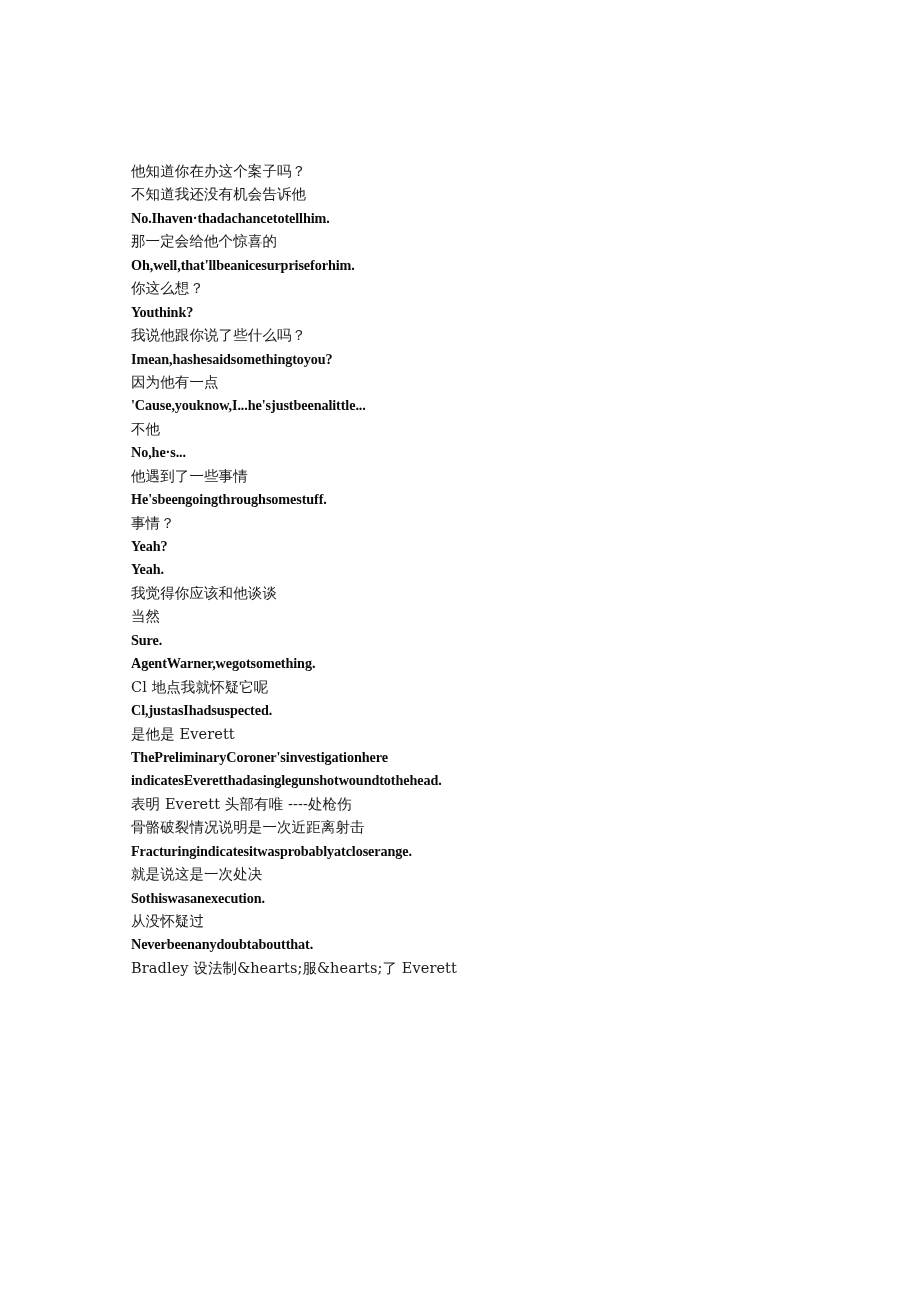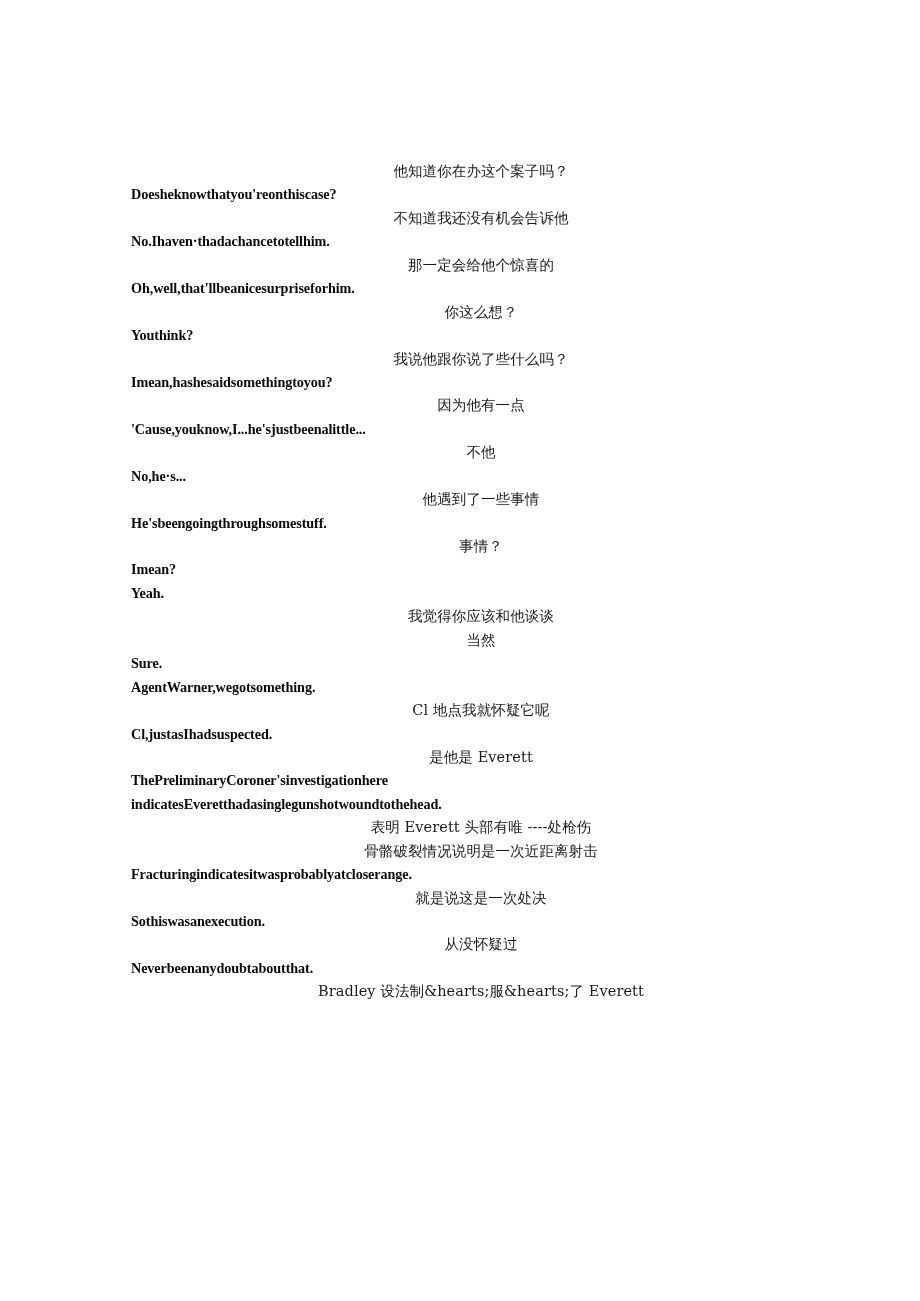--- a/index.html
+++ b/index.html
@@ -32,54 +32,52 @@
     font-size: 14px;
   }
 
   
   .line.zh {
     font-family: "DejaVu Serif", "Liberation Serif", serif;
     font-weight: 400;
     font-size: 14.5px;
     color: #1a1a1a;
     letter-spacing: 0.1px;
-    text-align: center;
   }
 
   
   .line.en {
     font-family: "Liberation Serif", "DejaVu Serif", serif;
     font-weight: 700;
     font-size: 14.2px;
     color: #0a0a0a;
     letter-spacing: -0.1px;
   }
 </style>
 </head>
 <body>
 
 <div id="transcript">
     <div class="line zh">他知道你在办这个案子吗？</div>
-    <div class="line en">Doesheknowthatyou'reonthiscase?</div>
     <div class="line zh">不知道我还没有机会告诉他</div>
     <div class="line en">No.Ihaven·thadachancetotellhim.</div>
     <div class="line zh">那一定会给他个惊喜的</div>
     <div class="line en">Oh,well,that'llbeanicesurpriseforhim.</div>
     <div class="line zh">你这么想？</div>
     <div class="line en">Youthink?</div>
     <div class="line zh">我说他跟你说了些什么吗？</div>
     <div class="line en">Imean,hashesaidsomethingtoyou?</div>
     <div class="line zh">因为他有一点</div>
     <div class="line en">'Cause,youknow,I...he'sjustbeenalittle...</div>
     <div class="line zh">不他</div>
     <div class="line en">No,he·s...</div>
     <div class="line zh">他遇到了一些事情</div>
     <div class="line en">He'sbeengoingthroughsomestuff.</div>
     <div class="line zh">事情？</div>
-    <div class="line en">Imean?</div>
+    <div class="line en">Yeah?</div>
     <div class="line en">Yeah.</div>
     <div class="line zh">我觉得你应该和他谈谈</div>
     <div class="line zh">当然</div>
     <div class="line en">Sure.</div>
     <div class="line en">AgentWarner,wegotsomething.</div>
     <div class="line zh">Cl 地点我就怀疑它呢</div>
     <div class="line en">Cl,justasIhadsuspected.</div>
     <div class="line zh">是他是 Everett</div>
     <div class="line en">ThePreliminaryCoroner'sinvestigationhere</div>
     <div class="line en">indicatesEveretthadasinglegunshotwoundtothehead.</div>

